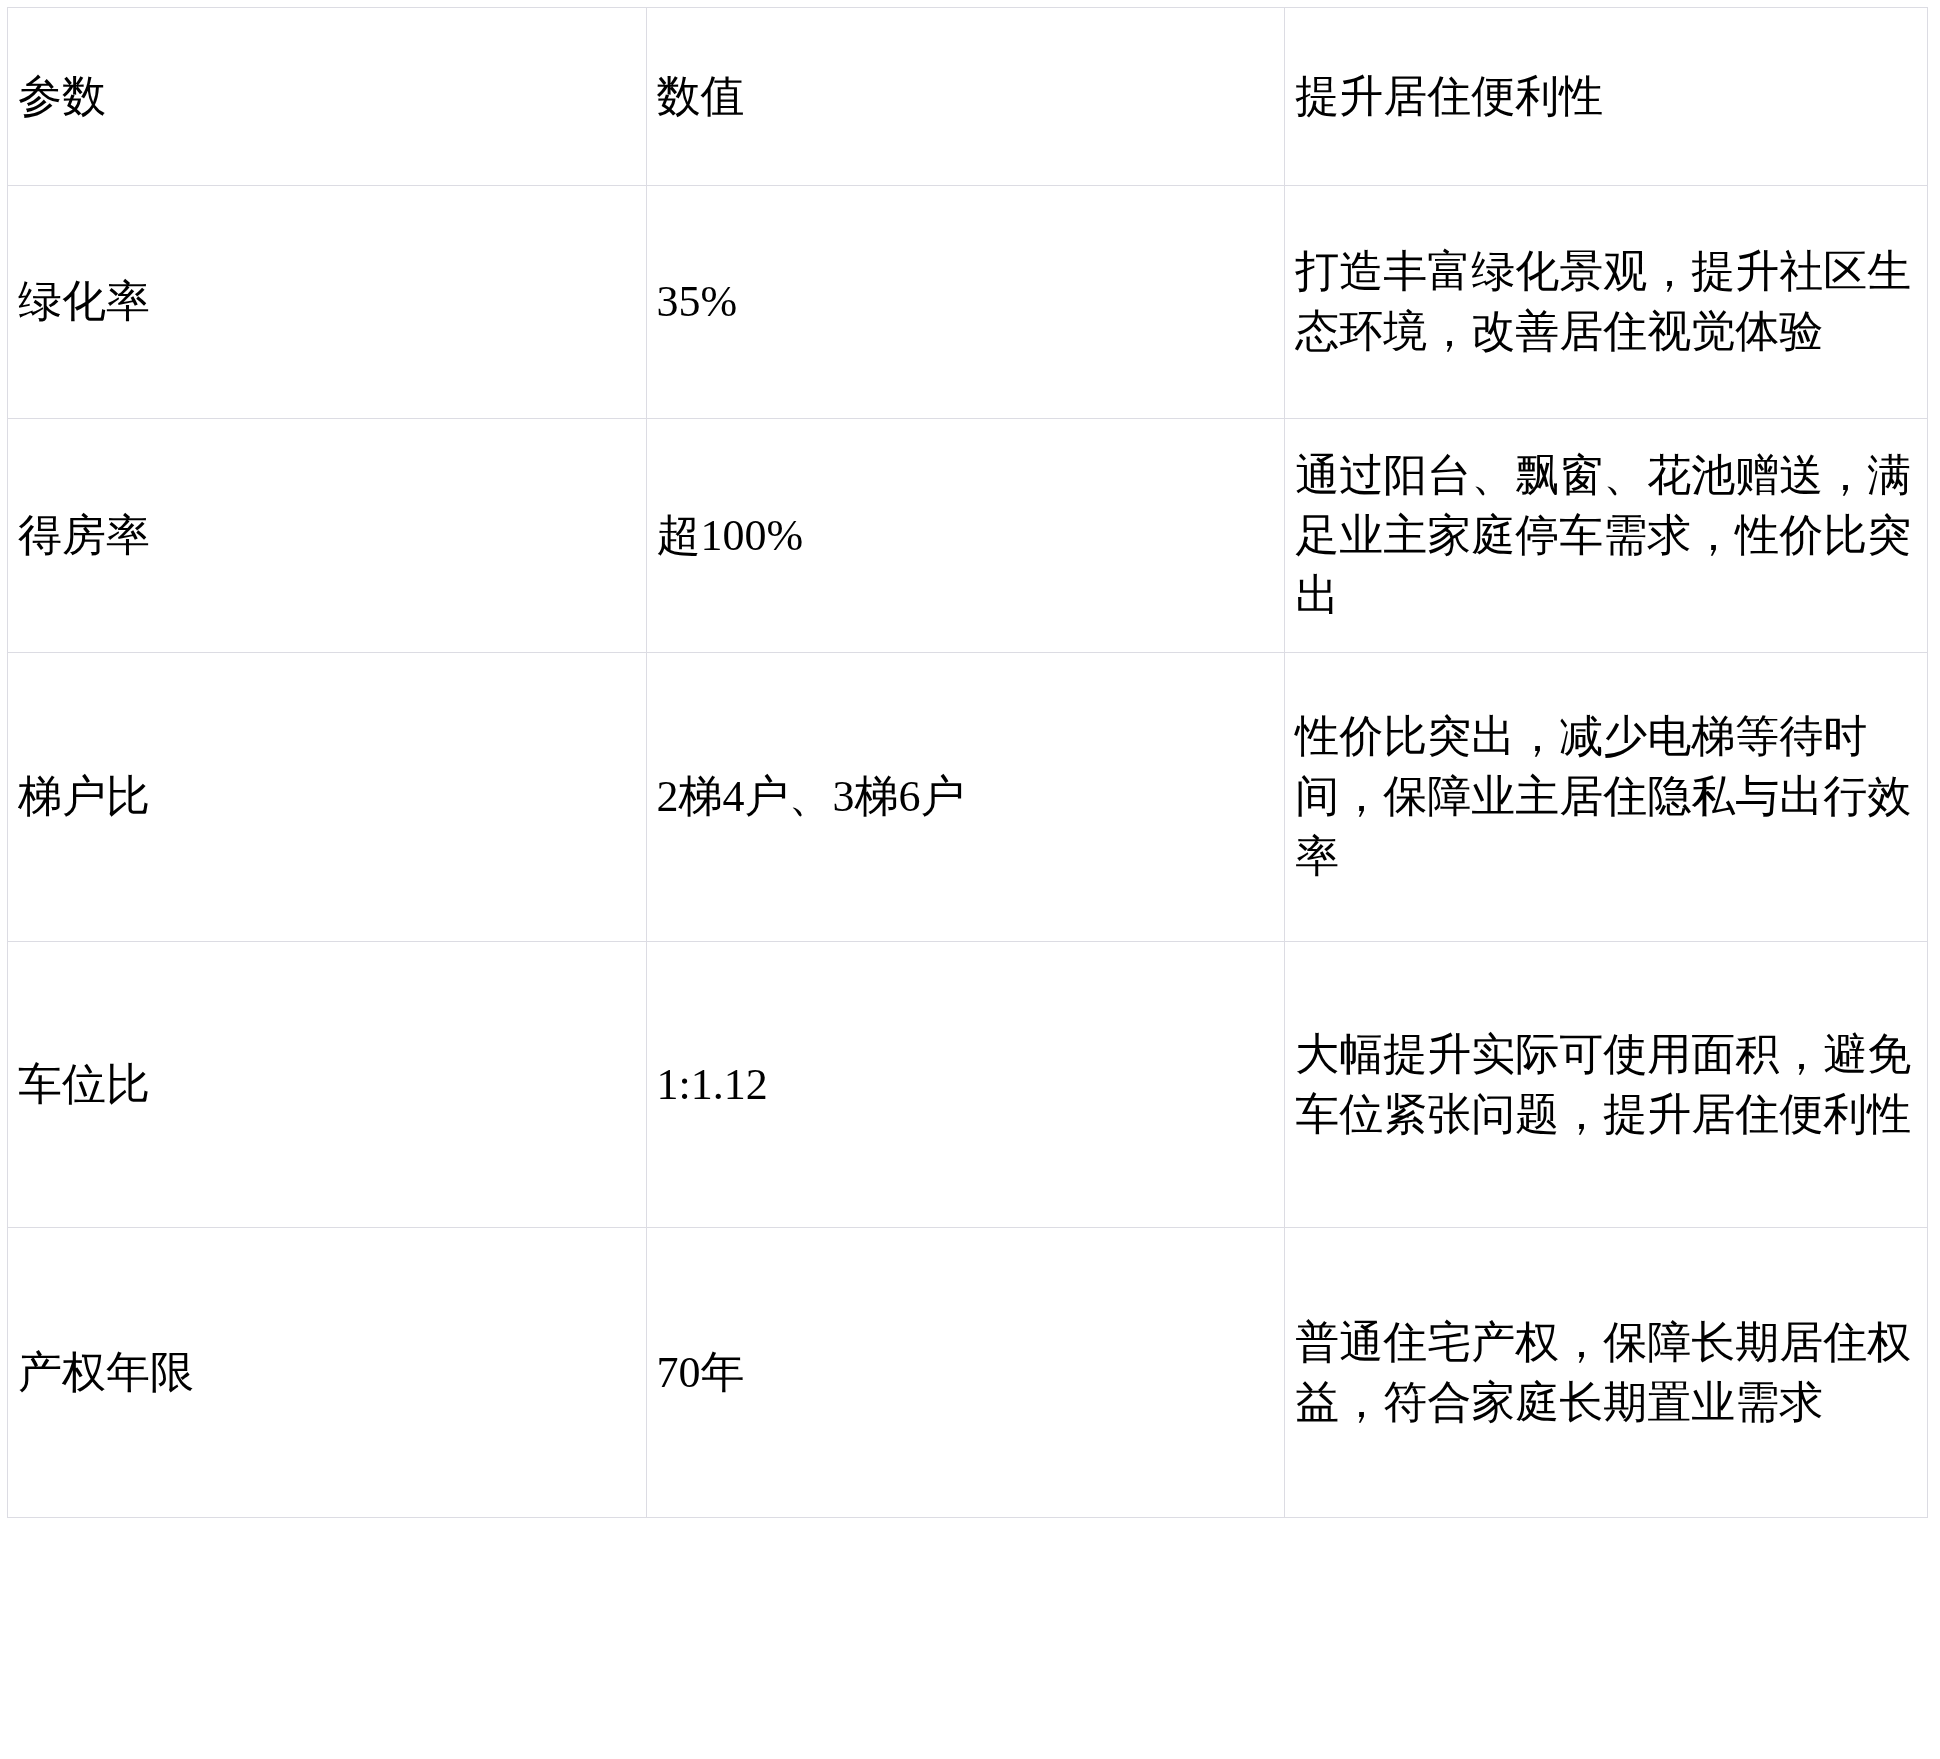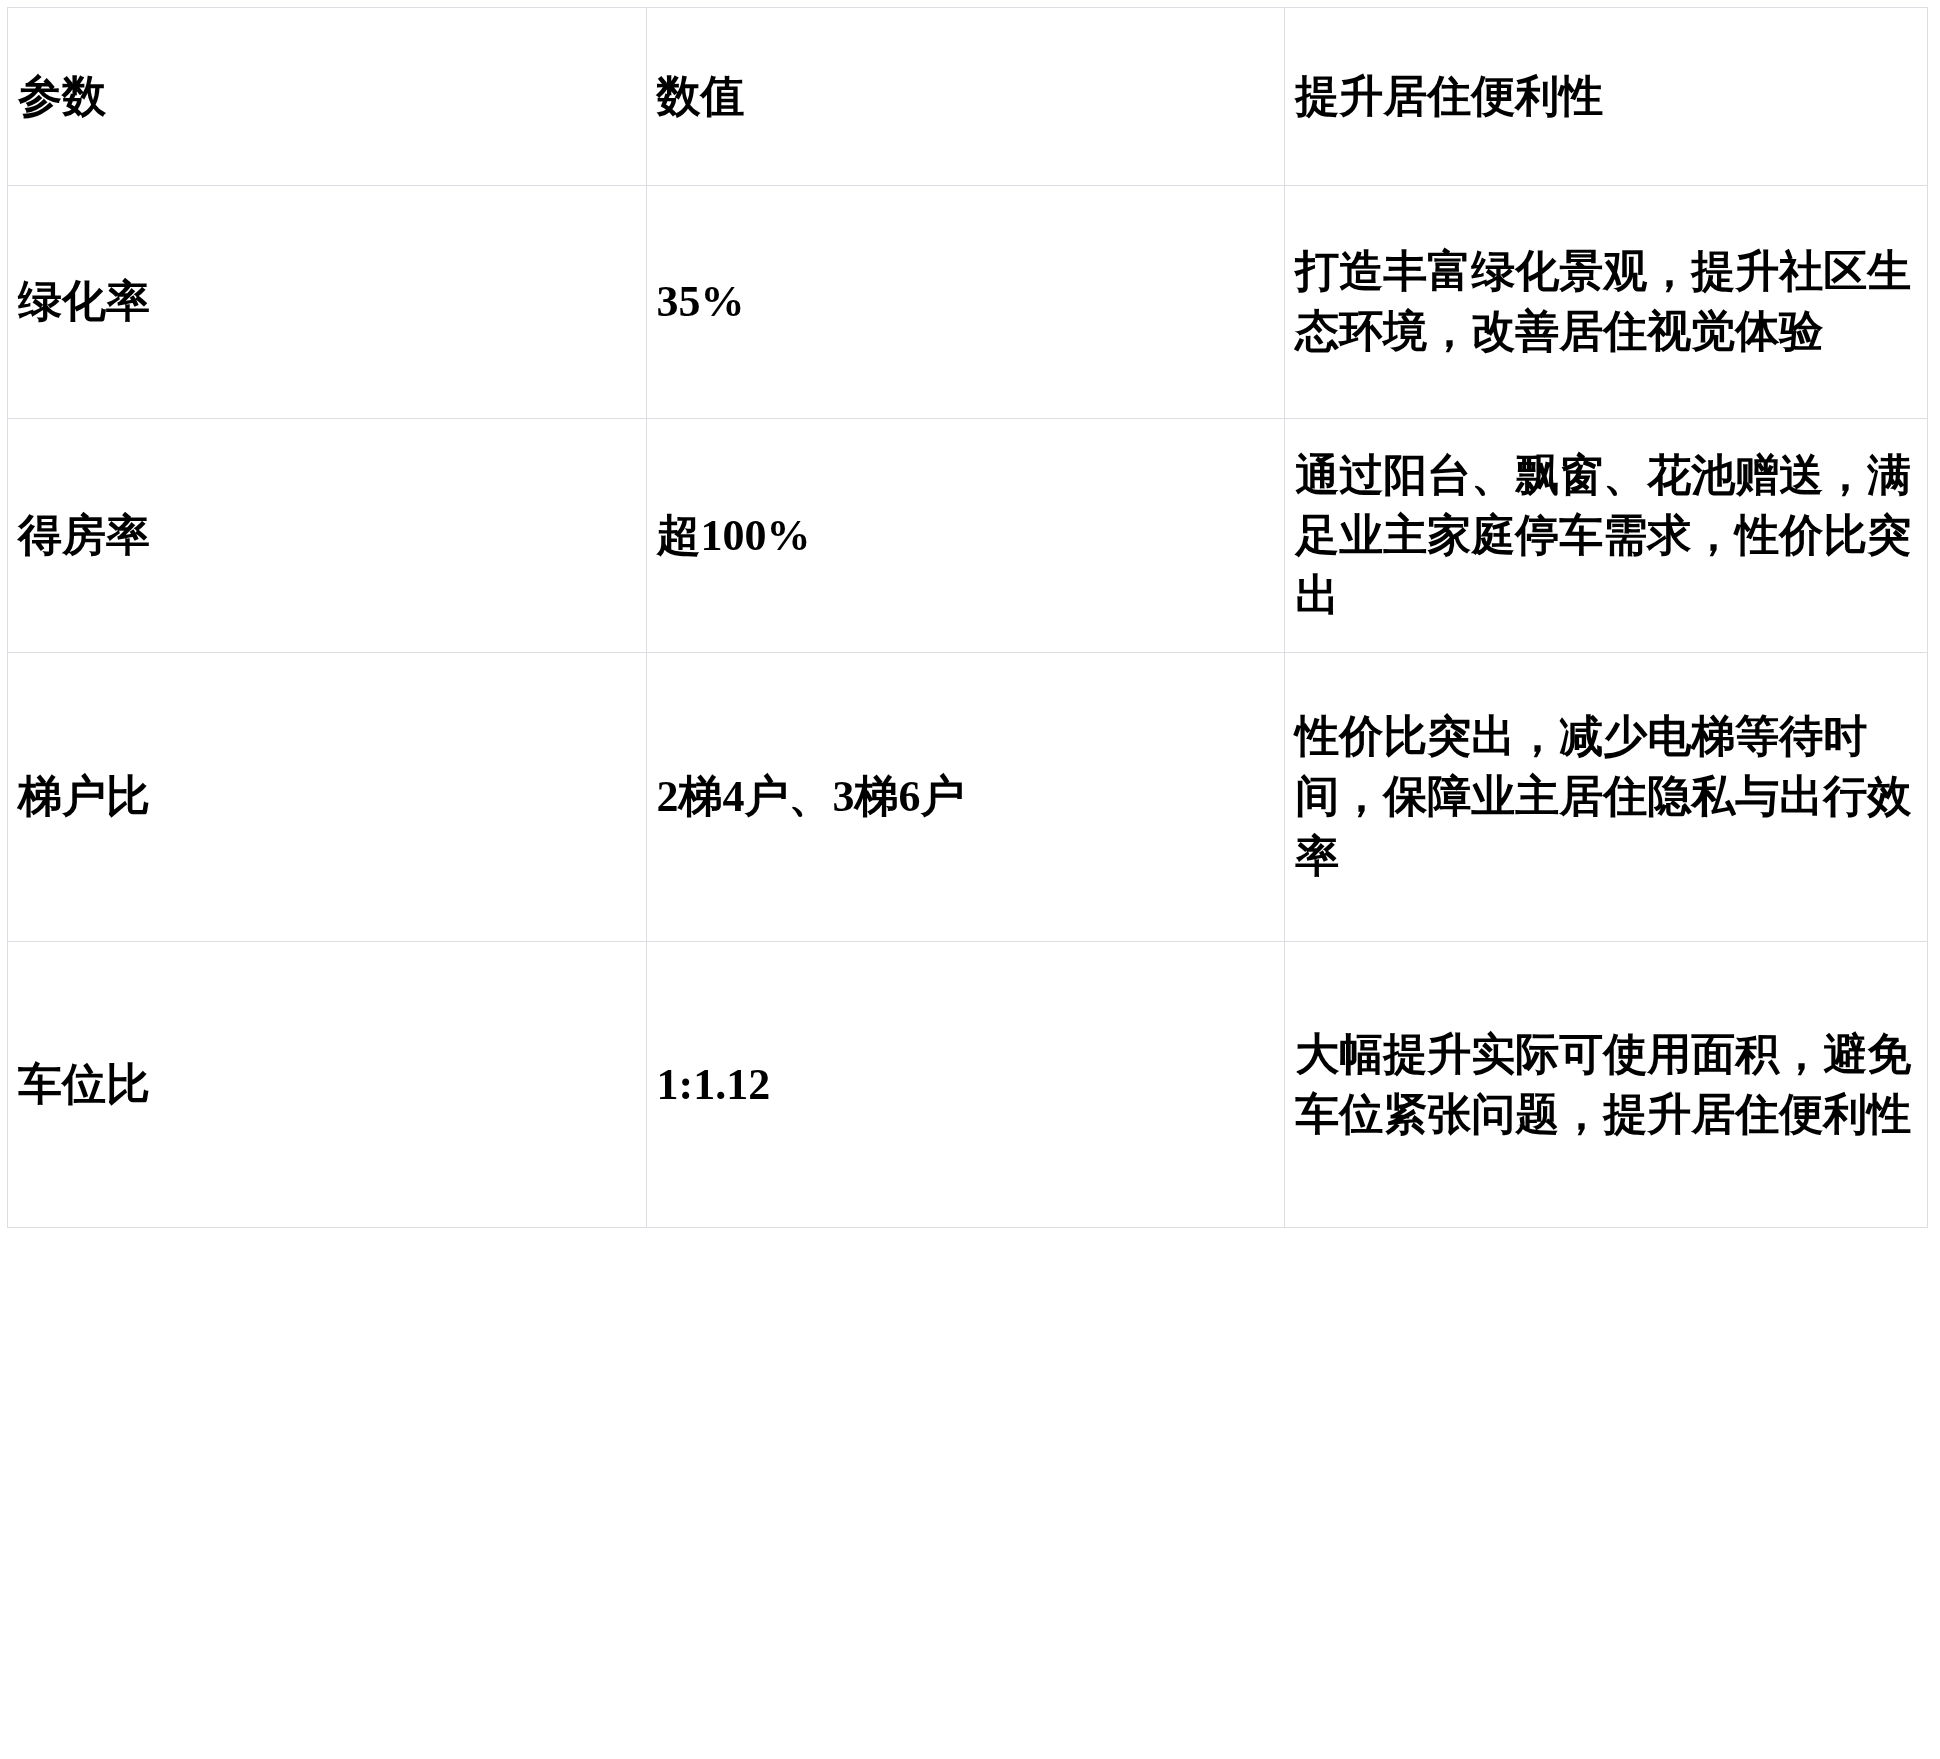--- a/index.html
+++ b/index.html
@@ -30,21 +30,21 @@
   col.c1 { width: 33.26%; }
   col.c2 { width: 33.26%; }
   col.c3 { width: 33.48%; }
   th, td {
     border: 1px solid var(--border);
     vertical-align: middle;
     text-align: left;
     padding: 6px 14px 6px 10px;
     font-size: 44px;
     line-height: 60px;
-    font-weight: bold;
+    font-weight: normal;
     color: var(--text);
     word-break: break-word;
   }
   thead tr        { height: 178px; }
   tbody tr:nth-child(1) { height: 233px; }
   tbody tr:nth-child(2) { height: 234px; }
   tbody tr:nth-child(3) { height: 289px; }
   tbody tr:nth-child(4) { height: 286px; }
   tbody tr:nth-child(5) { height: 290px; }
   tbody tr:nth-child(6) { height: 231px; }
@@ -79,14 +79,19 @@
     <tr>
       <td>梯户比</td>
       <td>2梯4户、3梯6户</td>
       <td>性价比突出，减少电梯等待时间，保障业主居住隐私与出行效率</td>
     </tr>
     <tr>
       <td>车位比</td>
       <td>1:1.12</td>
       <td>大幅提升实际可使用面积，避免车位紧张问题，提升居住便利性</td>
     </tr>
+    <tr>
+      <td>产权年限</td>
+      <td>70年</td>
+      <td>普通住宅产权，保障长期居住权益，符合家庭长期置业需求</td>
+    </tr>
   </tbody>
 </table>
 
 </body></html>

